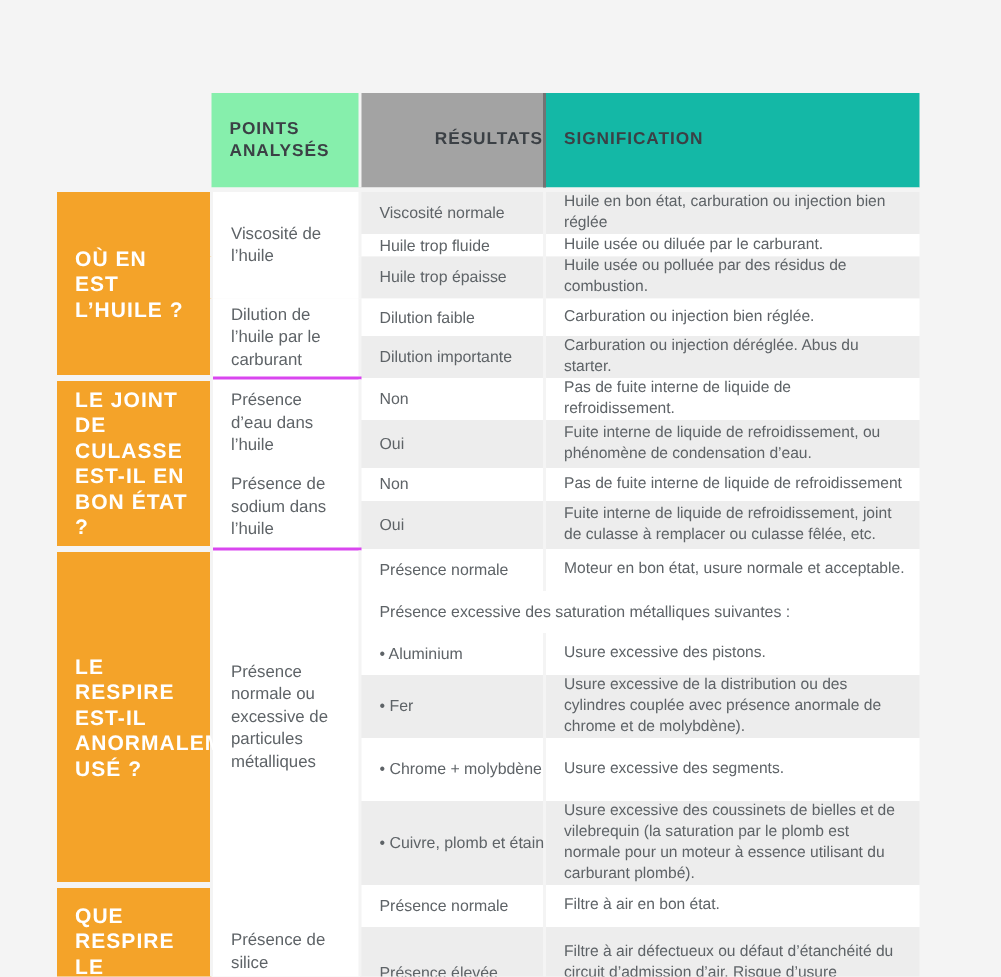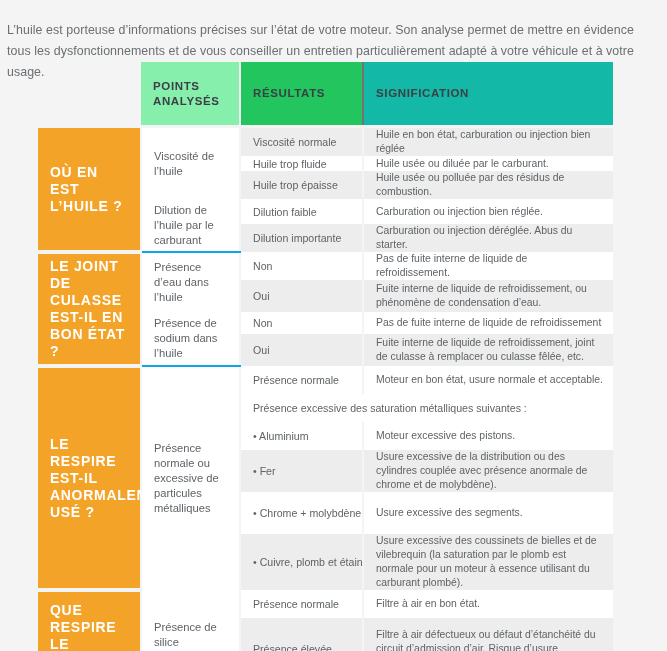--- a/index.html
+++ b/index.html
@@ -38,21 +38,21 @@
     color:#3b4045;
     font-size:11.5px;
     font-weight:bold;
     letter-spacing:.055em;
     text-align:left;
     vertical-align:middle;
     line-height:15px;
   }
   th.h-blank{background:transparent;}
   th.h-points{padding:0 0 0 12px;background:#86efac;}
-  th.h-res{padding:0 0 0 12px;background:#22c55e;border-left:2px solid #f4f4f4;}
+  th.h-res{padding:0 0 0 12px;background:#a3a3a3;border-left:2px solid #f4f4f4;text-align:right;}
   th.h-sig{padding:0 0 0 12px;background:#14b8a6;border-left:2px solid #737373;}
 
   
   .spacer td{height:3px;background:#f4f4f4;}
 
   
   td.cat{
     background:#f4a329;
     color:#ffffff;
     font-size:14px;
@@ -66,21 +66,21 @@
   td.cat.last{border-bottom:none;}
 
   
   td.pts{
     background:#ffffff;
     color:#5e6367;
     font-size:11.2px;
     line-height:15px;
     padding:0 8px 0 12px;
     border-left:2px solid #f4f4f4;
-    border-bottom:2px solid #0ea5e9;
+    border-bottom:2px solid #d946ef;
   }
   td.pts.nb{border-bottom:none;}
 
   
   td.res{
     font-size:10.6px;
     line-height:14px;
     color:#5e6367;
     padding:0 8px 0 12px;
     border-left:2px solid #f4f4f4;
@@ -99,21 +99,20 @@
     font-size:10.6px;line-height:14px;color:#5e6367;
     padding:0 10px 0 12px;border-left:2px solid #f4f4f4;
   }
   .bul{white-space:nowrap;}
 </style>
 </head>
 <body>
 
 <div class="page">
 
-  <p class="intro">L’huile est porteuse d’informations précises sur l’état de votre moteur. Son analyse permet de mettre en évidence tous les dysfonctionnements et de vous conseiller un entretien particulièrement adapté à votre véhicule et à votre usage.</p>
 
   <table class="tbl">
     <colgroup>
       <col class="c1">
         <col class="c2">
         <col class="c3">
         <col class="c4">
     </colgroup>
     <tbody>
 
@@ -178,21 +177,21 @@
         <td class="cat" rowspan="6">LE RESPIRE EST-IL ANORMALEMENT USÉ ?</td>
         <td class="pts nb" rowspan="6">Présence normale ou excessive de particules métalliques</td>
         <td class="res zebra-b" style="height:28px">Présence normale</td>
         <td class="sig zebra-b">Moteur en bon état, usure normale et acceptable.</td>
       </tr>
       <tr>
         <td class="full zebra-b" colspan="2" style="height:28px">Présence excessive des saturation métalliques suivantes :</td>
       </tr>
       <tr>
         <td class="res zebra-b bul" style="height:28px">• Aluminium</td>
-        <td class="sig zebra-b">Moteur excessive des pistons.</td>
+        <td class="sig zebra-b">Usure excessive des pistons.</td>
       </tr>
       <tr>
         <td class="res zebra-a bul" style="height:32px">• Fer</td>
         <td class="sig zebra-a">Usure excessive de la distribution ou des cylindres couplée avec présence anormale de chrome et de molybdène).</td>
       </tr>
       <tr>
         <td class="res zebra-b bul" style="height:42px">• Chrome + molybdène</td>
         <td class="sig zebra-b">Usure excessive des segments.</td>
       </tr>
       <tr>

